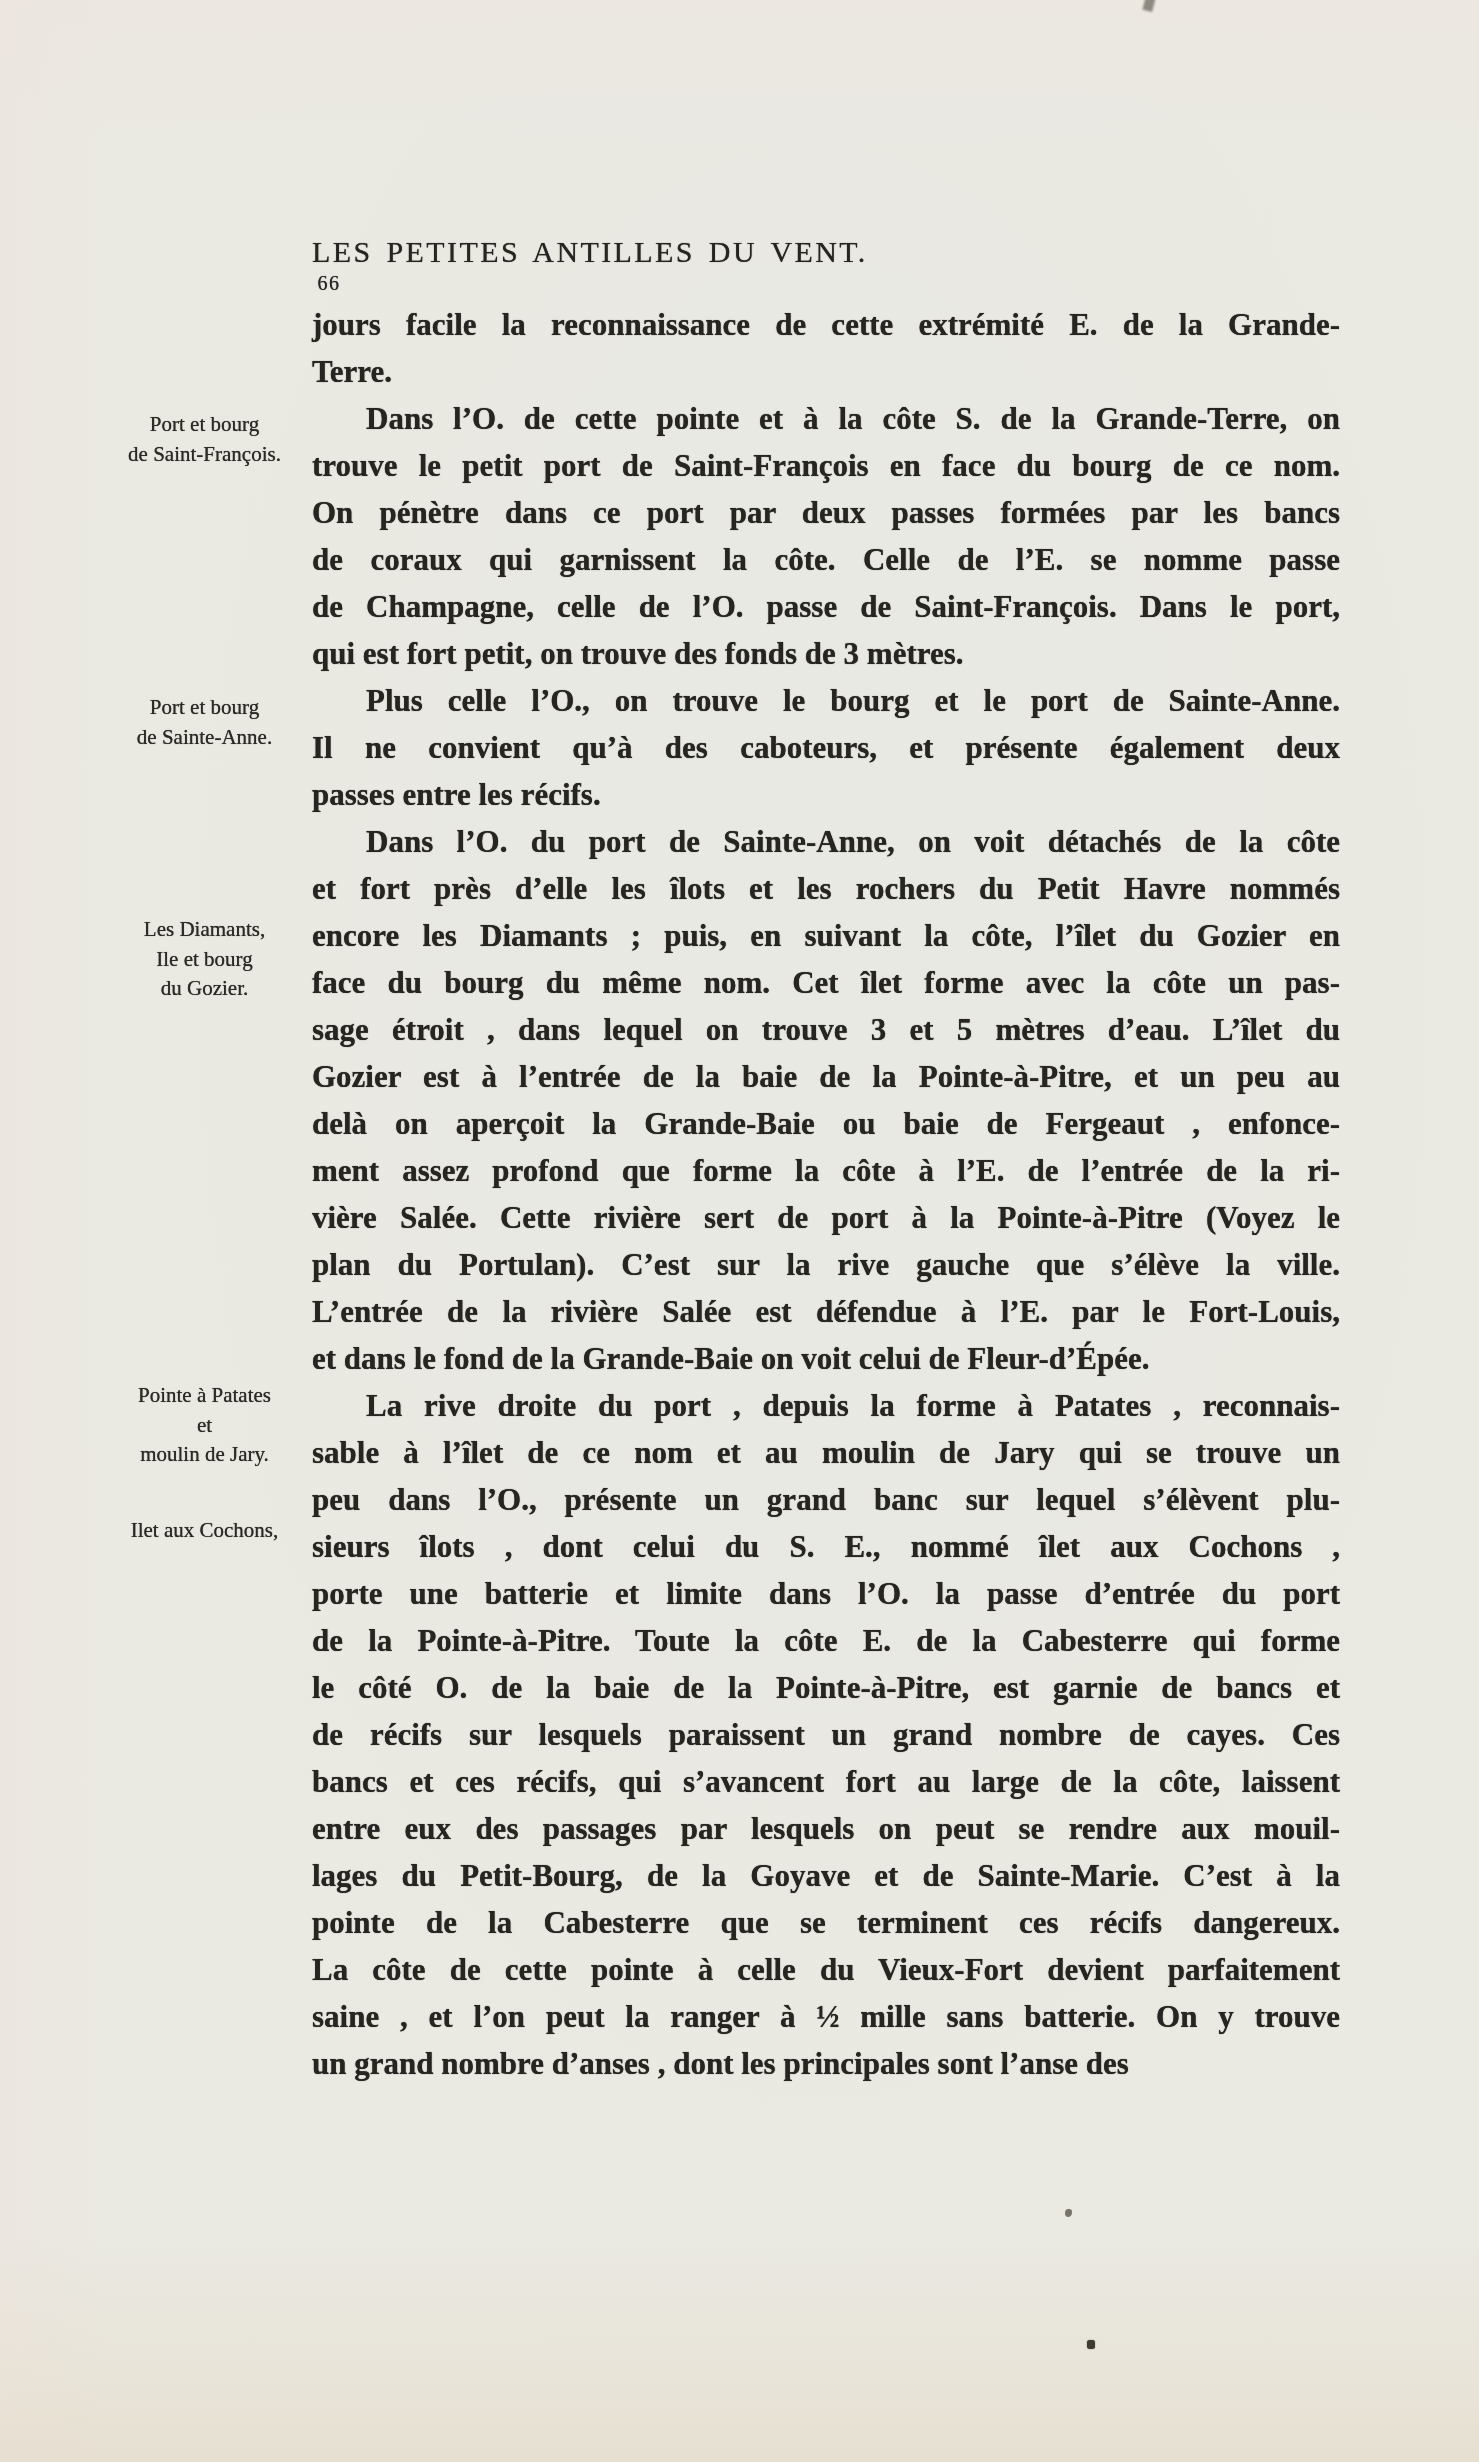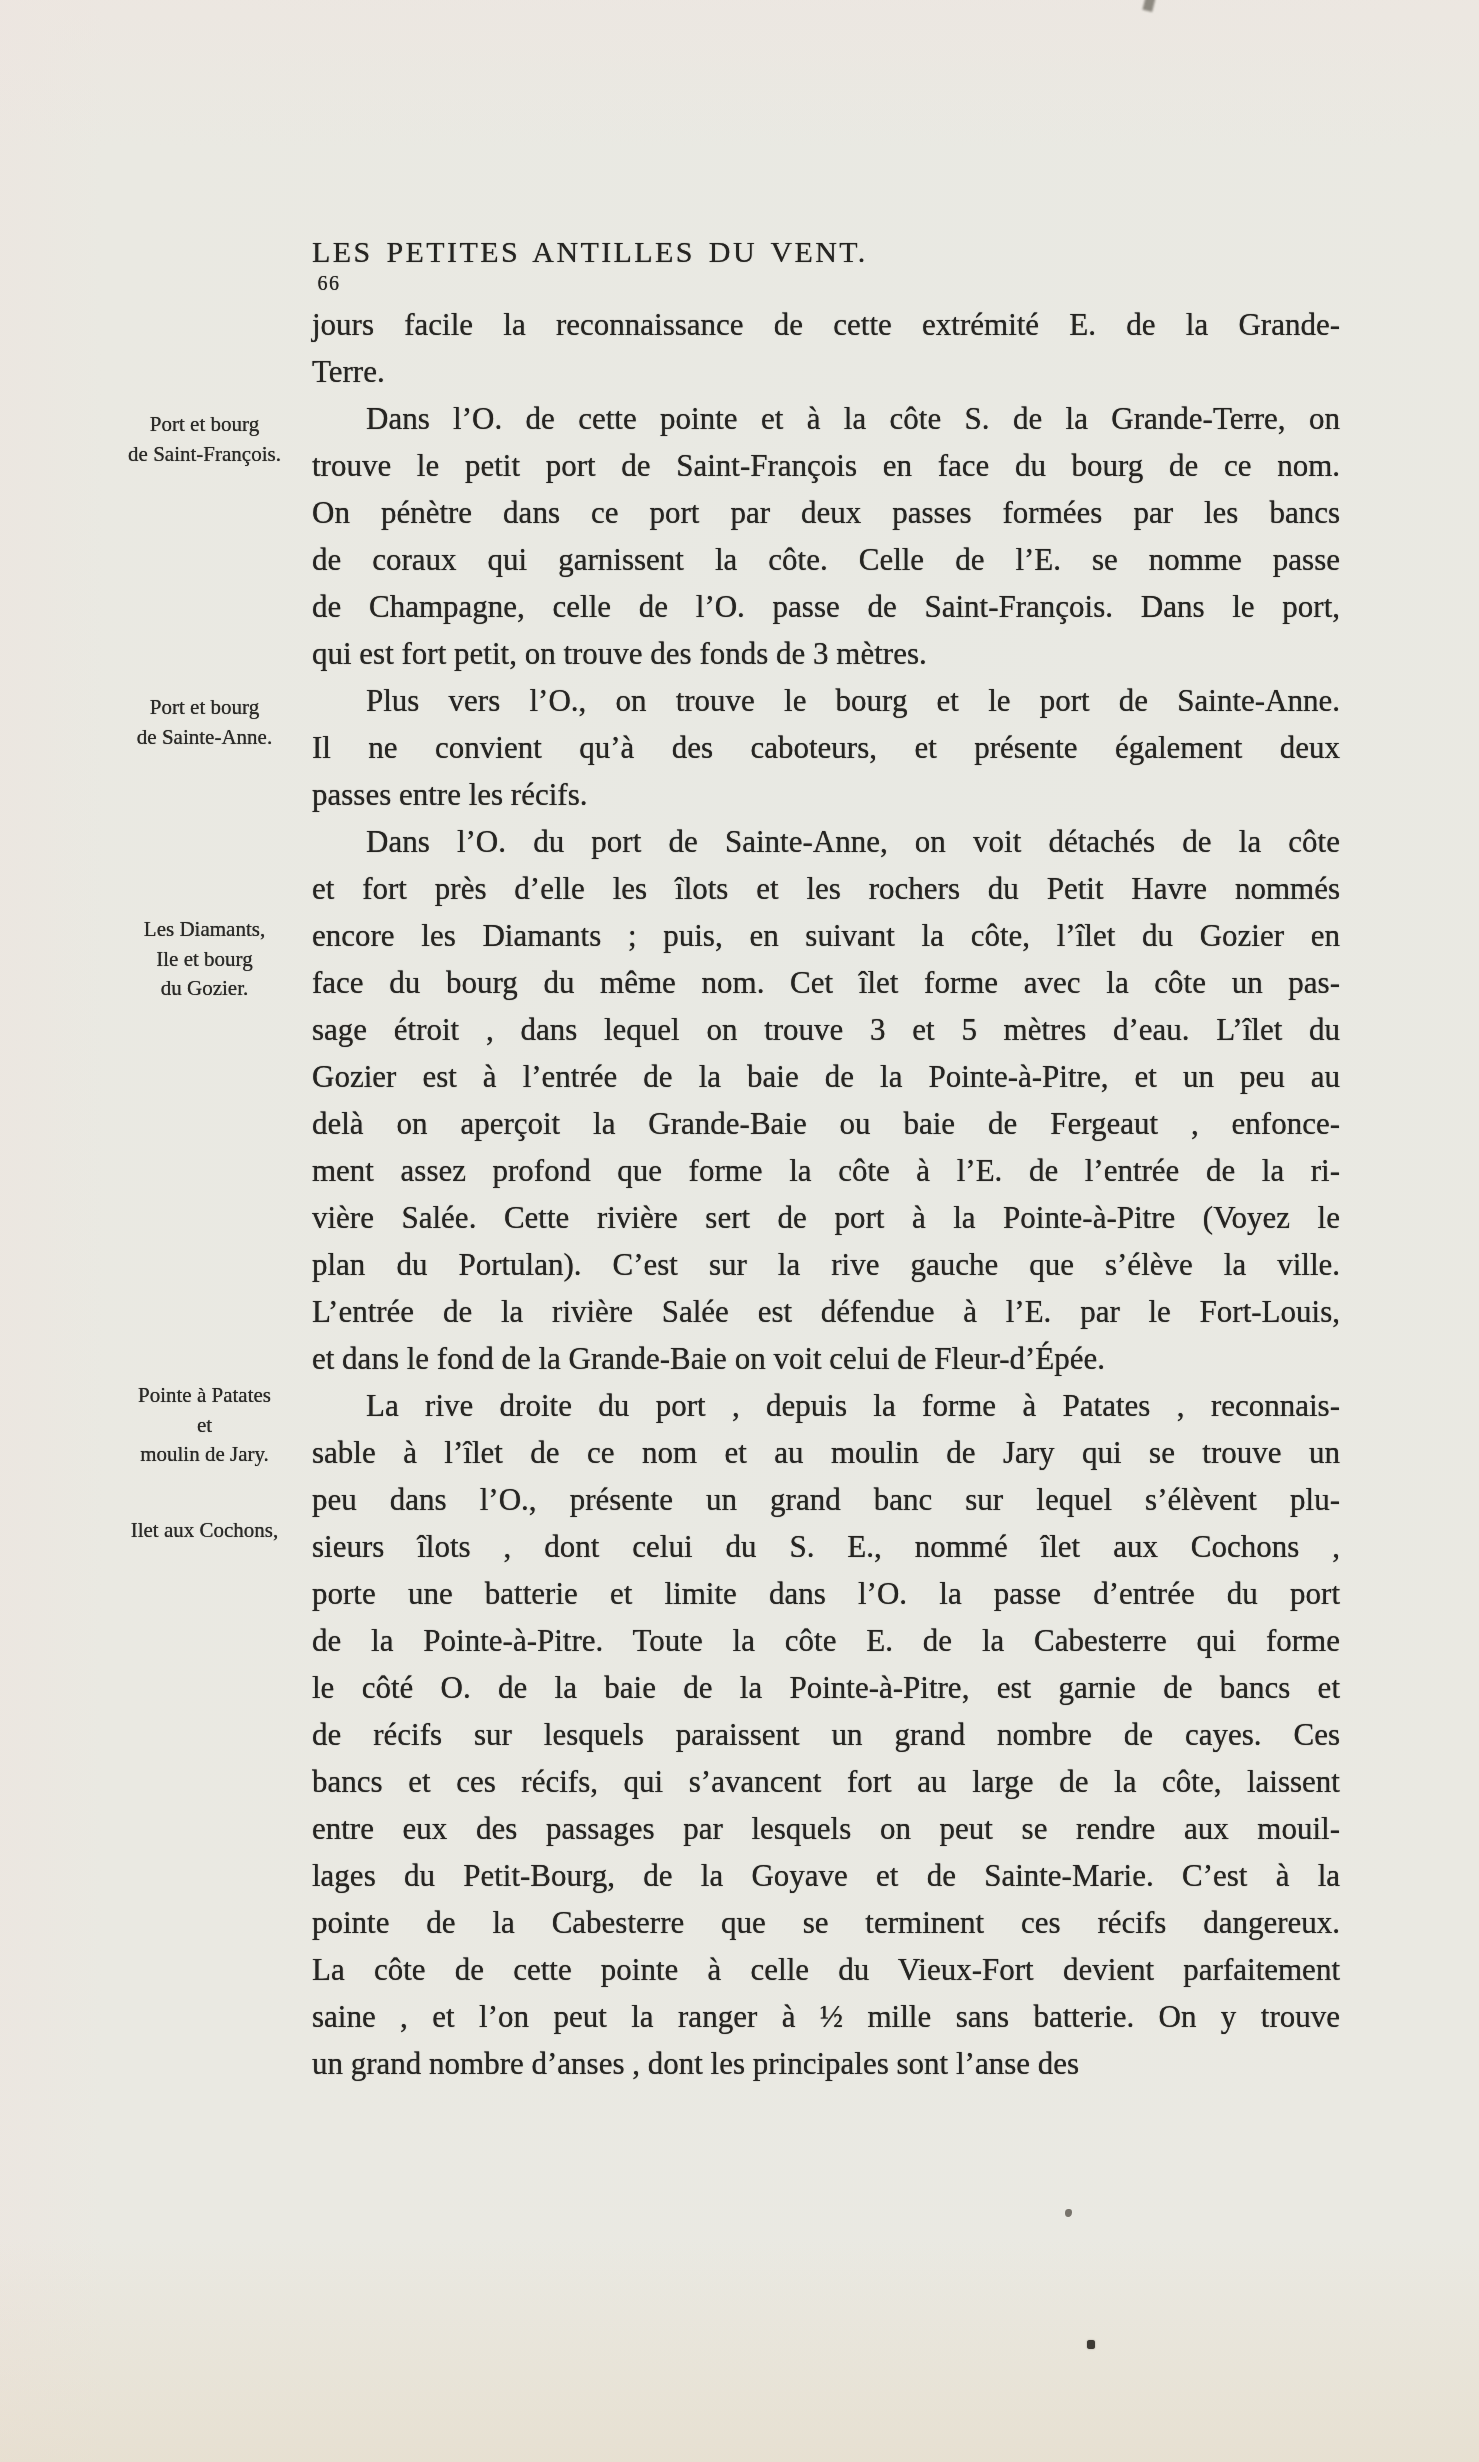--- a/index.html
+++ b/index.html
@@ -66,20 +66,21 @@
     text-shadow: 0 0 0.7px rgba(25,25,22,0.85);
     color: #2b2a27;
   }
 
   
   .body-text {
     position: absolute;
     top: 301px;
     left: 312px;
     width: 1028px;
+    font-weight: bold;
   }
   .line {
     font-size: 31px;
     line-height: 47px;
     text-align: justify;
     text-align-last: justify;
     text-shadow: 0 0 0.9px rgba(28,27,24,0.85);
     color: #262522;
   }
   .line.indent { text-indent: 54px; }
@@ -143,21 +144,21 @@
       </div>
       <div class="para">
         <div class="line indent">Dans l’O. de cette pointe et à la côte S. de la Grande-Terre, on</div>
         <div class="line">trouve le petit port de Saint-François en face du bourg de ce nom.</div>
         <div class="line">On pénètre dans ce port par deux passes formées par les bancs</div>
         <div class="line">de coraux qui garnissent la côte. Celle de l’E. se nomme passe</div>
         <div class="line">de Champagne, celle de l’O. passe de Saint-François. Dans le port,</div>
         <div class="line last">qui est fort petit, on trouve des fonds de 3 mètres.</div>
       </div>
       <div class="para">
-        <div class="line indent">Plus vers l’O., on trouve le bourg et le port de Sainte-Anne.</div>
+        <div class="line indent">Plus celle l’O., on trouve le bourg et le port de Sainte-Anne.</div>
         <div class="line">Il ne convient qu’à des caboteurs, et présente également deux</div>
         <div class="line last">passes entre les récifs.</div>
       </div>
       <div class="para">
         <div class="line indent">Dans l’O. du port de Sainte-Anne, on voit détachés de la côte</div>
         <div class="line">et fort près d’elle les îlots et les rochers du Petit Havre nommés</div>
         <div class="line">encore les Diamants ; puis, en suivant la côte, l’îlet du Gozier en</div>
         <div class="line">face du bourg du même nom. Cet îlet forme avec la côte un pas-</div>
         <div class="line">sage étroit , dans lequel on trouve 3 et 5 mètres d’eau. L’îlet du</div>
         <div class="line">Gozier est à l’entrée de la baie de la Pointe-à-Pitre, et un peu au</div>

